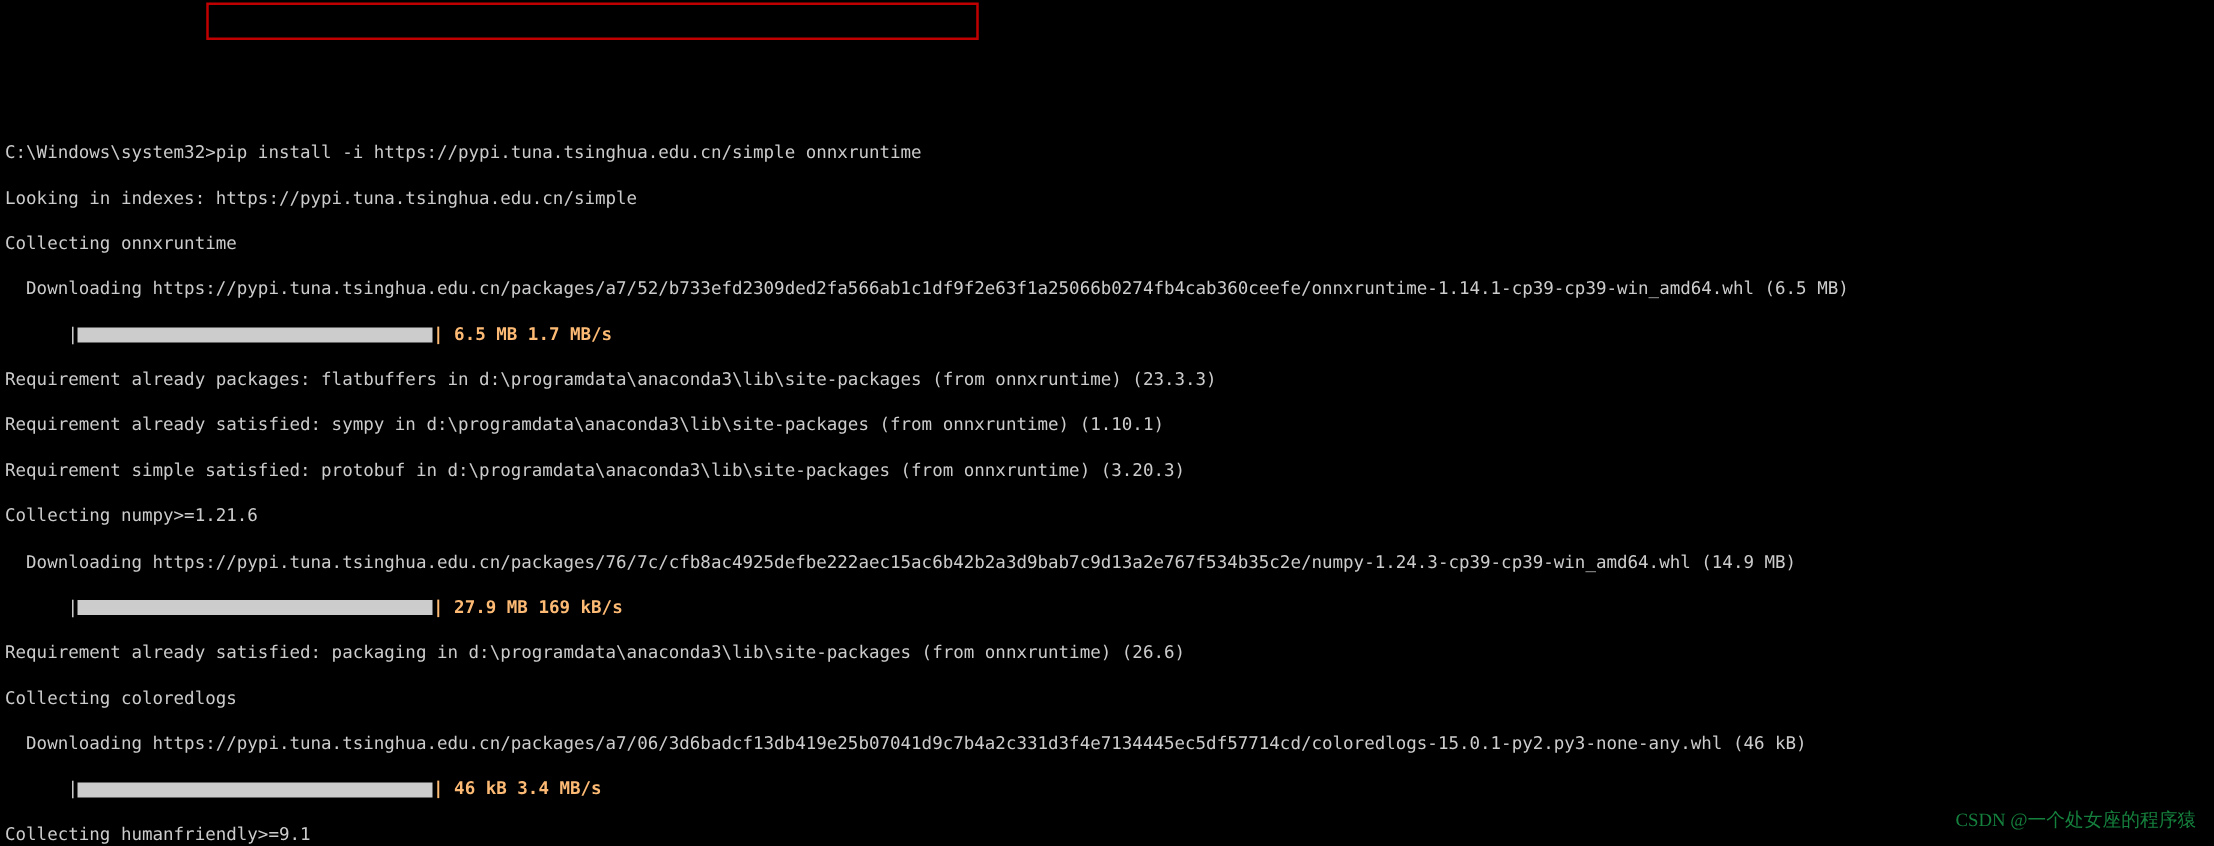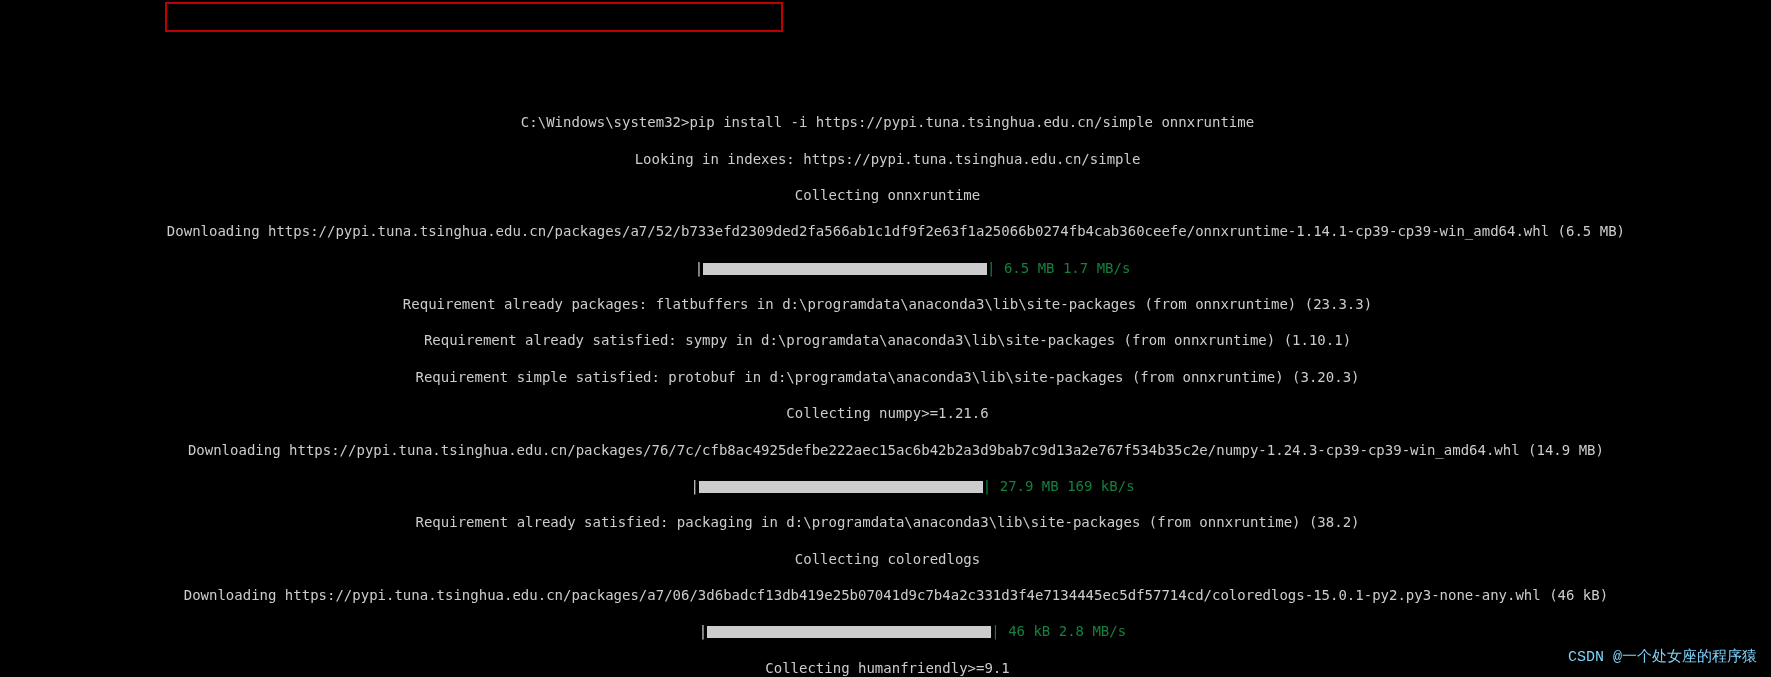--- a/index.html
+++ b/index.html
@@ -1,15 +1,15 @@
 <!DOCTYPE html>
 <html><head>
 <meta charset="utf-8">
 <style>
-  * { margin: 0; padding: 0; box-sizing: border-box; text-align: center; }
+  * { margin: 0; padding: 0; box-sizing: border-box; }
   body {
     background: #000;
     color: #ccc;
     font-family: "SimSun", "NSimSun", "Consolas", monospace;
     font-size: 14px;
     line-height: 1.3;
     white-space: pre;
     width: 1771px;
     height: 677px;
     overflow: hidden;
@@ -27,28 +27,28 @@
   }
   .bar-indent { display: inline-block; width: 50px; }
   .bar-pipe { color: #ccc; }
   .bar-fill {
     display: inline-block;
     background: #ccc;
     height: 12px;
     width: 284px;
     vertical-align: middle;
   }
-  .bar-text { color: #15803d; }
+  .bar-text { color: #fdba74; font-weight: bold; }
   .watermark {
     position: absolute;
     right: 14px;
     bottom: 10px;
-    color: #7dd3fc;
+    color: #15803d;
     font-size: 15px;
-    font-family: Liberation Mono, monospace;
+    font-family: Liberation Serif, serif;
     pointer-events: none;
   }
 </style>
 </head>
 <body>
 
 
 
 <div class="highlight-box"></div>
 
@@ -56,24 +56,24 @@
 <div class="line">Looking in indexes: https://pypi.tuna.tsinghua.edu.cn/simple</div>
 <div class="line">Collecting onnxruntime</div>
 <div class="line">  Downloading https://pypi.tuna.tsinghua.edu.cn/packages/a7/52/b733efd2309ded2fa566ab1c1df9f2e63f1a25066b0274fb4cab360ceefe/onnxruntime-1.14.1-cp39-cp39-win_amd64.whl (6.5 MB)</div>
 <div class="line"><span class="bar-indent"></span><span class="bar-pipe">|</span><span class="bar-fill"></span><span class="bar-text">| 6.5 MB 1.7 MB/s</span></div>
 <div class="line">Requirement already packages: flatbuffers in d:\programdata\anaconda3\lib\site-packages (from onnxruntime) (23.3.3)</div>
 <div class="line">Requirement already satisfied: sympy in d:\programdata\anaconda3\lib\site-packages (from onnxruntime) (1.10.1)</div>
 <div class="line">Requirement simple satisfied: protobuf in d:\programdata\anaconda3\lib\site-packages (from onnxruntime) (3.20.3)</div>
 <div class="line">Collecting numpy&gt;=1.21.6</div>
 <div class="line">  Downloading https://pypi.tuna.tsinghua.edu.cn/packages/76/7c/cfb8ac4925defbe222aec15ac6b42b2a3d9bab7c9d13a2e767f534b35c2e/numpy-1.24.3-cp39-cp39-win_amd64.whl (14.9 MB)</div>
 <div class="line"><span class="bar-indent"></span><span class="bar-pipe">|</span><span class="bar-fill"></span><span class="bar-text">| 27.9 MB 169 kB/s</span></div>
-<div class="line">Requirement already satisfied: packaging in d:\programdata\anaconda3\lib\site-packages (from onnxruntime) (38.2)</div>
+<div class="line">Requirement already satisfied: packaging in d:\programdata\anaconda3\lib\site-packages (from onnxruntime) (26.6)</div>
 <div class="line">Collecting coloredlogs</div>
 <div class="line">  Downloading https://pypi.tuna.tsinghua.edu.cn/packages/a7/06/3d6badcf13db419e25b07041d9c7b4a2c331d3f4e7134445ec5df57714cd/coloredlogs-15.0.1-py2.py3-none-any.whl (46 kB)</div>
-<div class="line"><span class="bar-indent"></span><span class="bar-pipe">|</span><span class="bar-fill"></span><span class="bar-text">| 46 kB 2.8 MB/s</span></div>
+<div class="line"><span class="bar-indent"></span><span class="bar-pipe">|</span><span class="bar-fill"></span><span class="bar-text">| 46 kB 3.4 MB/s</span></div>
 <div class="line">Collecting humanfriendly&gt;=9.1</div>
 
 
 
 
 
 
 
 
 

